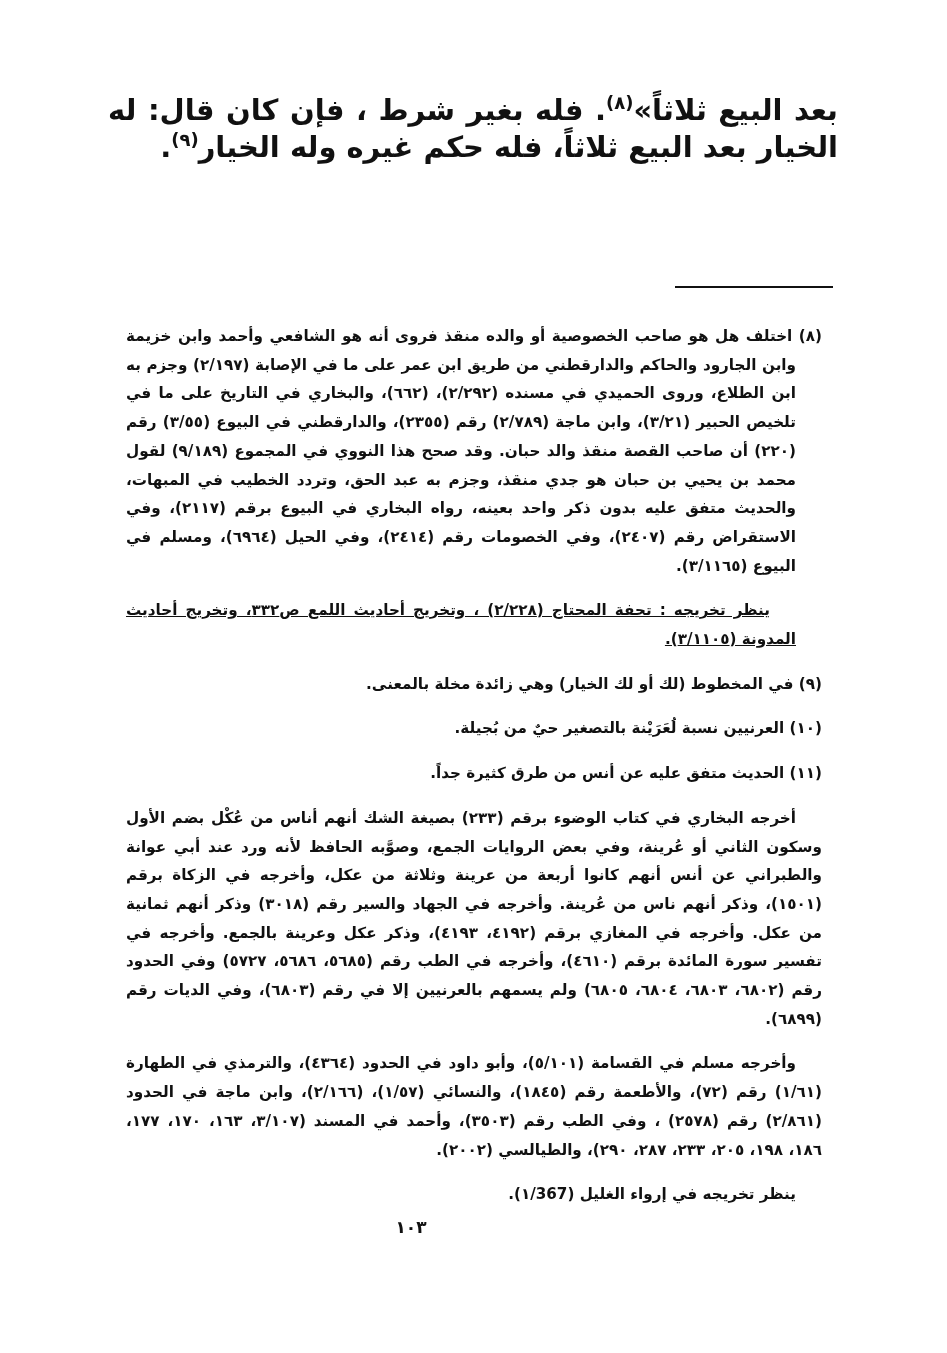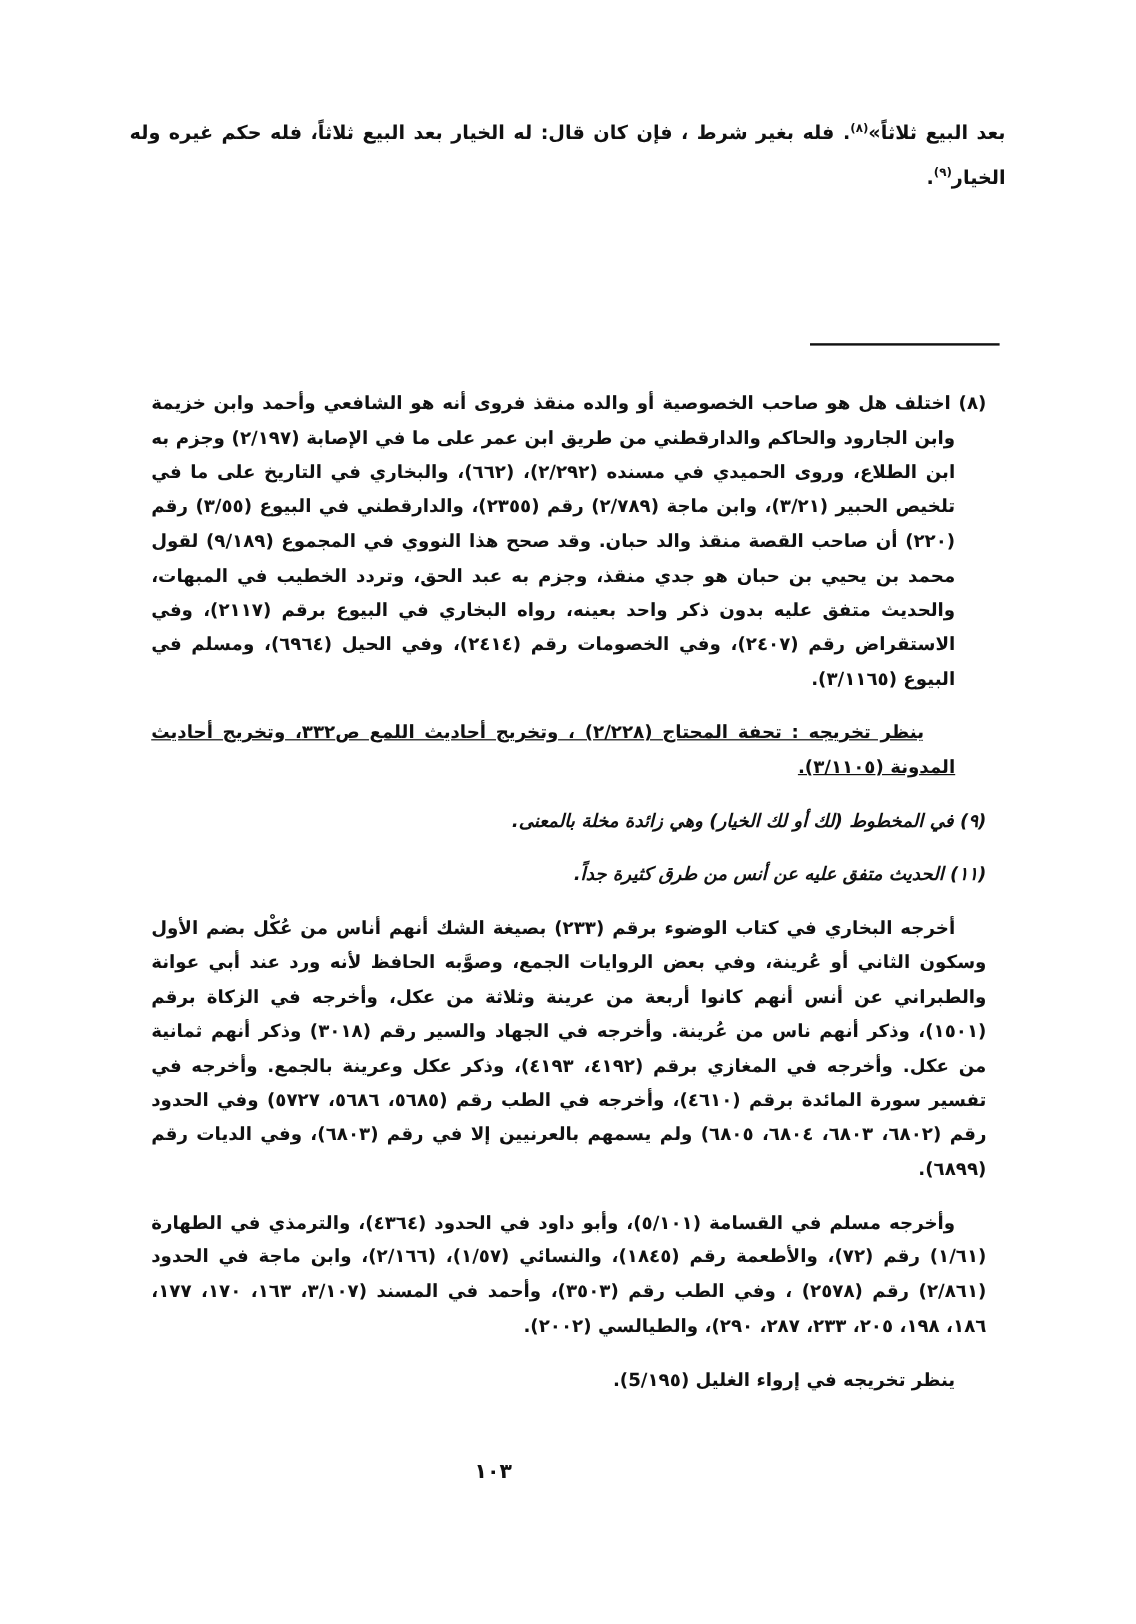--- a/index.html
+++ b/index.html
@@ -7,39 +7,39 @@
     width: 947px; height: 1353px; position: relative; overflow: hidden;
     font-family: "DejaVu Sans", "Liberation Sans", sans-serif;
     color: #111111;
   }
   .page {
     position: absolute; left: 0; top: 0; width: 947px; height: 1353px;
   }
   .main-text {
     position: absolute; left: 108px; width: 730px;
     direction: rtl; text-align: justify; text-align-last: right;
-    font-weight: bold; font-size: 16px; line-height: 37px;
+    font-weight: bold; font-size: 29px; line-height: 37px;
   }
   .main-text p { margin: 0; }
   #mp1 { top: 92px; }
   #mp2 { top: 197px; text-indent: 30px; }
   .separator {
     position: absolute; left: 675px; top: 286px; width: 158px; height: 2px;
     background: #111111;
   }
   .footnotes {
     position: absolute; left: 110px; width: 728px; top: 306px;
     direction: rtl; text-align: justify; text-align-last: right;
     font-size: 15.2px; line-height: 28.7px; font-weight: bold;
   }
   .fn { margin: 16px; }
   .fn-hang { padding-right: 26px; text-indent: -26px; }
   .fn-cont { text-indent: 26px; text-decoration: underline; }
   .fn-cont-deep { padding-right: 0; text-indent: 26px; }
-  .fn-short { padding-right: 0; font-style: italic; }
+  .fn-short { padding-right: 0; }
   .sup { font-size: 62%; vertical-align: super; line-height: 0; }
   .page-number {
     position: absolute; left: 0; width: 822px; top: 1217px;
     text-align: center; font-size: 17px; font-weight: bold; direction: rtl;
   }
 </style>
 </head>
 <body>
 
 <div class="page">
@@ -58,22 +58,26 @@
       <span>(٨)</span>
       <span>اختلف هل هو صاحب الخصوصية أو والده منقذ فروى أنه هو الشافعي وأحمد وابن خزيمة وابن الجارود والحاكم والدارقطني من طريق ابن عمر على ما في الإصابة (٢/١٩٧) وجزم به ابن الطلاع، وروى الحميدي في مسنده (٢/٢٩٢)، (٦٦٢)، والبخاري في التاريخ على ما في تلخيص الحبير (٣/٢١)، وابن ماجة (٢/٧٨٩) رقم (٢٣٥٥)، والدارقطني في البيوع (٣/٥٥) رقم (٢٢٠) أن صاحب القصة منقذ والد حبان. وقد صحح هذا النووي في المجموع (٩/١٨٩) لقول محمد بن يحيي بن حبان هو جدي منقذ، وجزم به عبد الحق، وتردد الخطيب في المبهات، والحديث متفق عليه بدون ذكر واحد بعينه، رواه البخاري في البيوع برقم (٢١١٧)، وفي الاستقراض رقم (٢٤٠٧)، وفي الخصومات رقم (٢٤١٤)، وفي الحيل (٦٩٦٤)، ومسلم في البيوع (٣/١١٦٥).</span>
     </p>
     <p class="fn fn-cont" style="padding-right:26px;">ينظر تخريجه : تحفة المحتاج (٢/٢٢٨) ، وتخريج أحاديث اللمع ص٣٣٢، وتخريج أحاديث المدونة (٣/١١٠٥).</p>
 
     <p class="fn fn-short">
       <span>(٩)</span>
       <span>في المخطوط (لك أو لك الخيار) وهي زائدة مخلة بالمعنى.</span>
     </p>
     <p class="fn fn-short">
+      <span>(١٠)</span>
+      <span>العرنيين نسبة لُعَرَيْنة بالتصغير حيٌ من بُجيلة.</span>
+    </p>
+    <p class="fn fn-short">
       <span>(١١)</span>
       <span>الحديث متفق عليه عن أنس من طرق كثيرة جداً.</span>
     </p>
     <p class="fn fn-cont-deep">أخرجه البخاري في كتاب الوضوء برقم (٢٣٣) بصيغة الشك أنهم أناس من عُكْل بضم الأول وسكون الثاني أو عُرينة، وفي بعض الروايات الجمع، وصوَّبه الحافظ لأنه ورد عند أبي عوانة والطبراني عن أنس أنهم كانوا أربعة من عرينة وثلاثة من عكل، وأخرجه في الزكاة برقم (١٥٠١)، وذكر أنهم ناس من عُرينة. وأخرجه في الجهاد والسير رقم (٣٠١٨) وذكر أنهم ثمانية من عكل. وأخرجه في المغازي برقم (٤١٩٢، ٤١٩٣)، وذكر عكل وعرينة بالجمع. وأخرجه في تفسير سورة المائدة برقم (٤٦١٠)، وأخرجه في الطب رقم (٥٦٨٥، ٥٦٨٦، ٥٧٢٧) وفي الحدود رقم (٦٨٠٢، ٦٨٠٣، ٦٨٠٤، ٦٨٠٥) ولم يسمهم بالعرنيين إلا في رقم (٦٨٠٣)، وفي الديات رقم (٦٨٩٩).</p>
     <p class="fn fn-cont-deep">وأخرجه مسلم في القسامة (٥/١٠١)، وأبو داود في الحدود (٤٣٦٤)، والترمذي في الطهارة (١/٦١) رقم (٧٢)، والأطعمة رقم (١٨٤٥)، والنسائي (١/٥٧)، (٢/١٦٦)، وابن ماجة في الحدود (٢/٨٦١) رقم (٢٥٧٨) ، وفي الطب رقم (٣٥٠٣)، وأحمد في المسند (٣/١٠٧، ١٦٣، ١٧٠، ١٧٧، ١٨٦، ١٩٨، ٢٠٥، ٢٣٣، ٢٨٧، ٢٩٠)، والطيالسي (٢٠٠٢).</p>
-    <p class="fn fn-cont-deep">ينظر تخريجه في إرواء الغليل (5/١٩٥).</p>
+    <p class="fn fn-cont-deep">ينظر تخريجه في إرواء الغليل (١/367).</p>
   </div>
 
   <div class="page-number">١٠٣</div>
 </div>
 
 </body></html>

